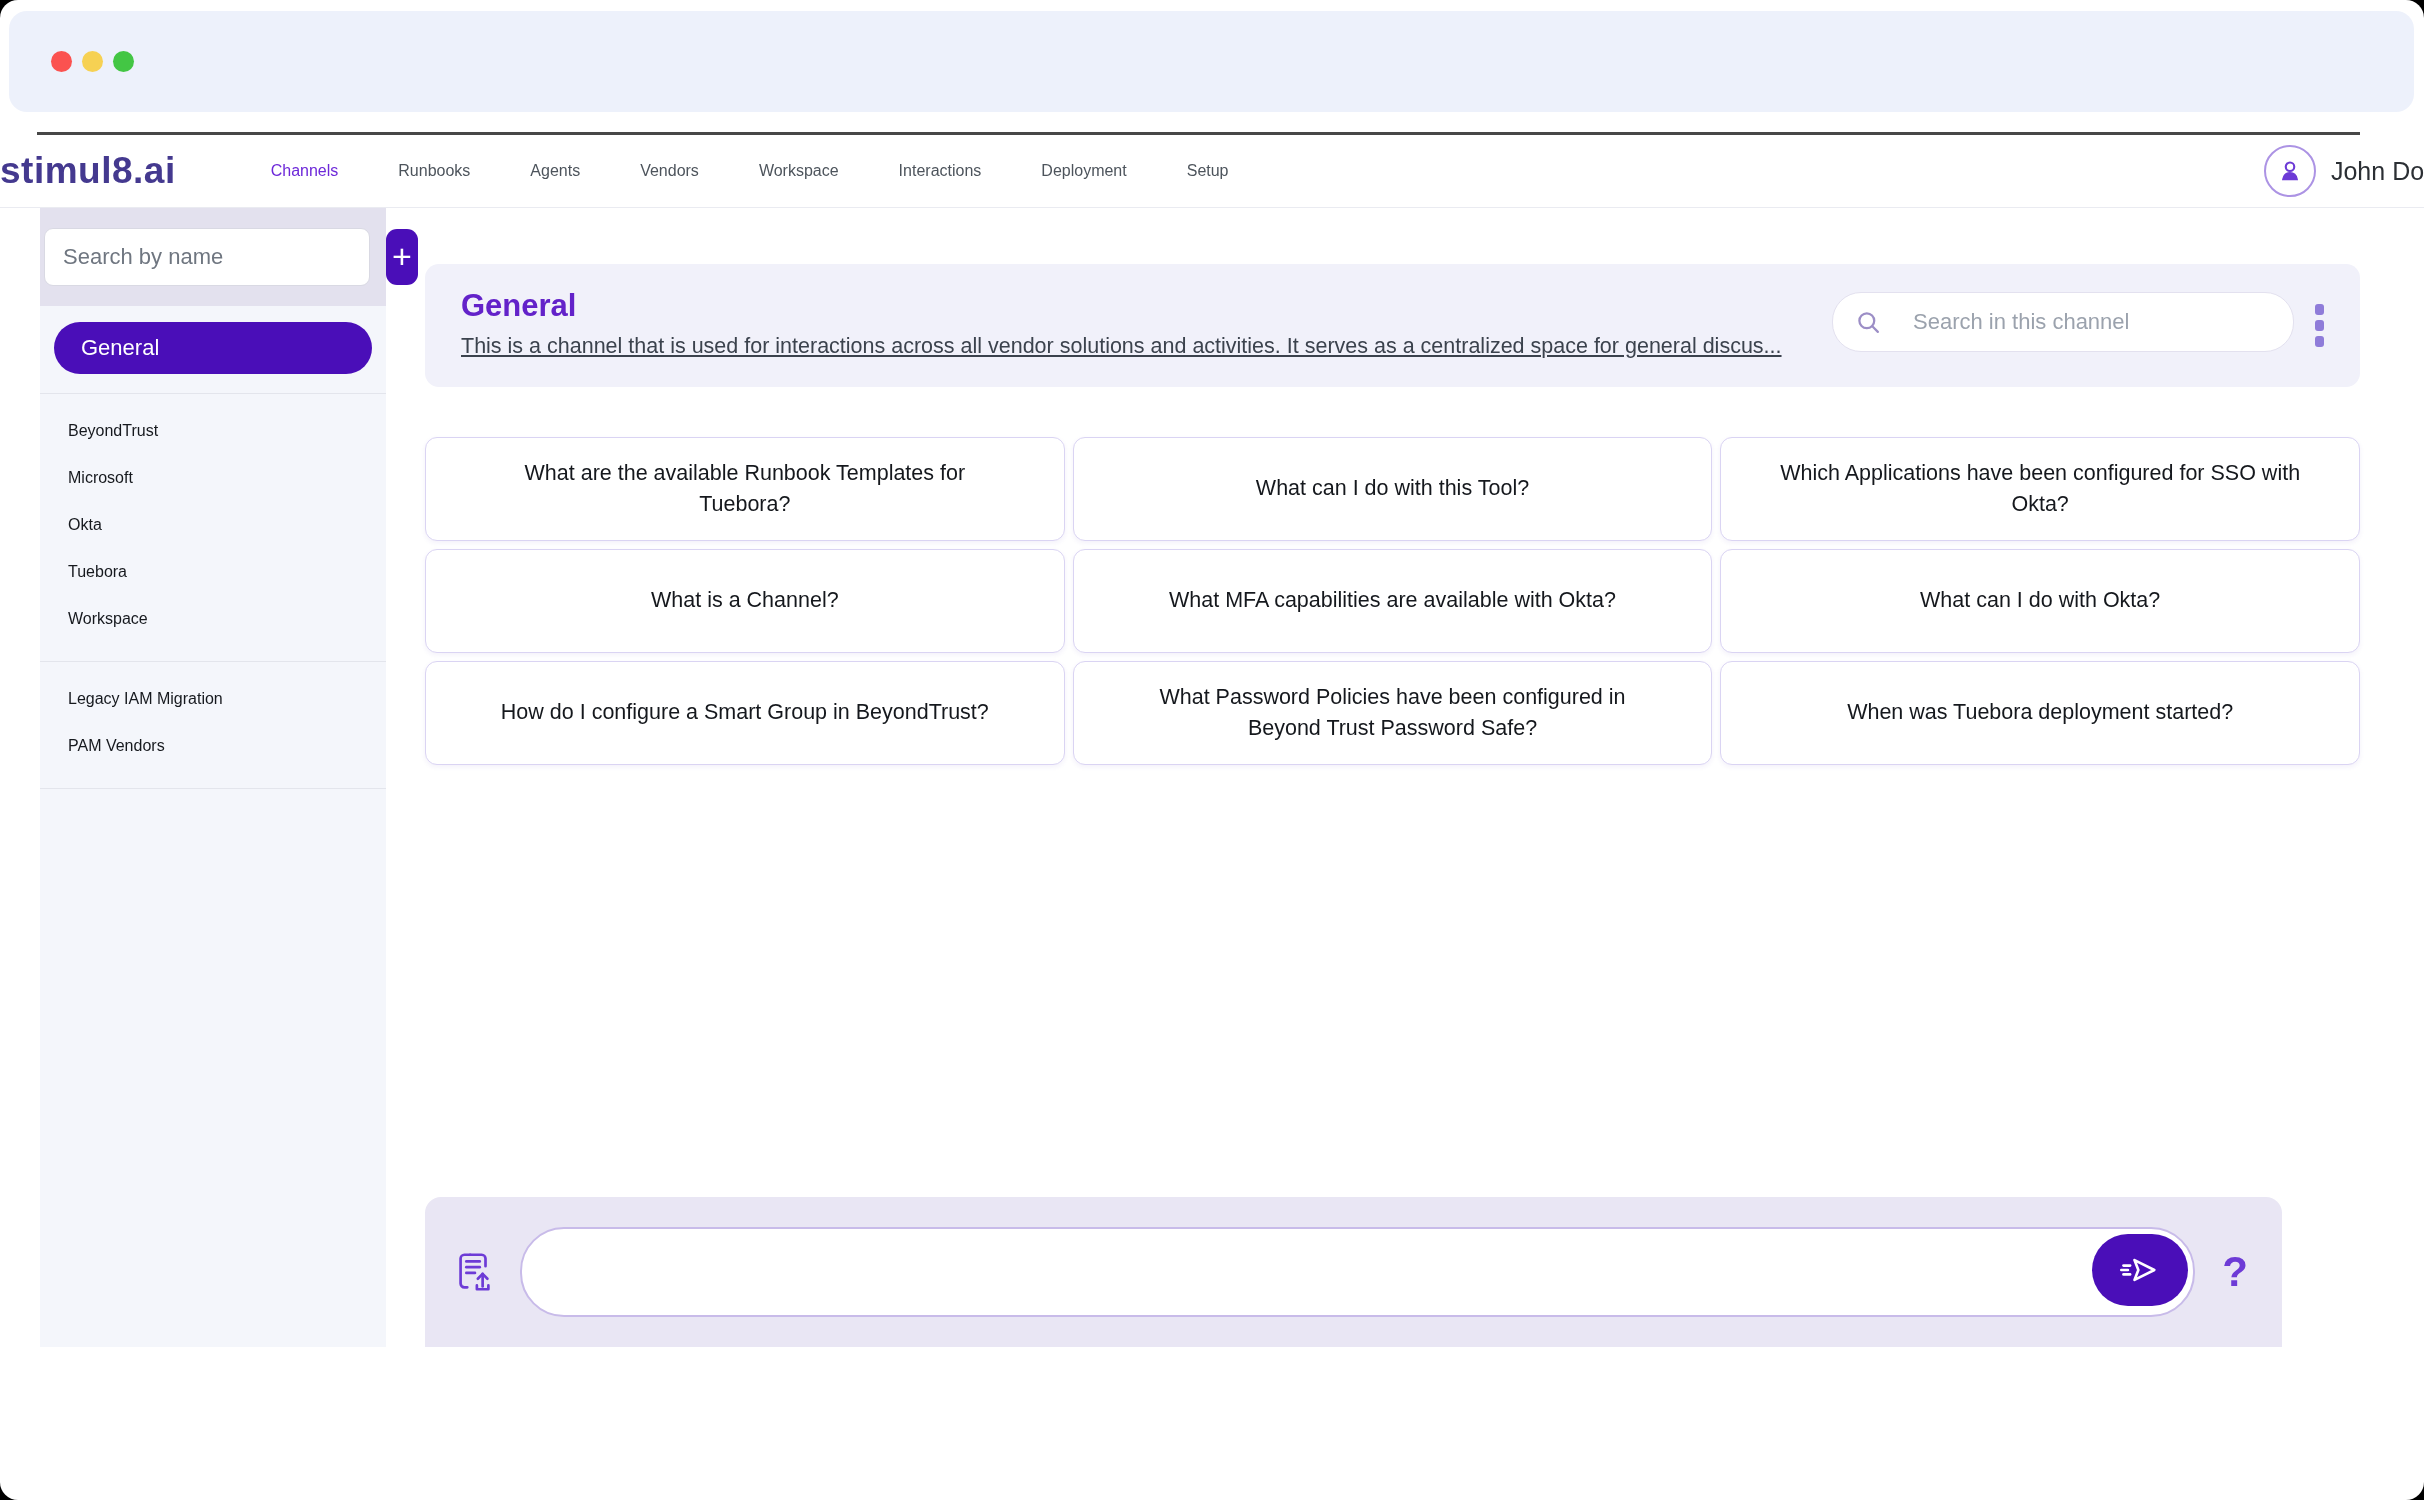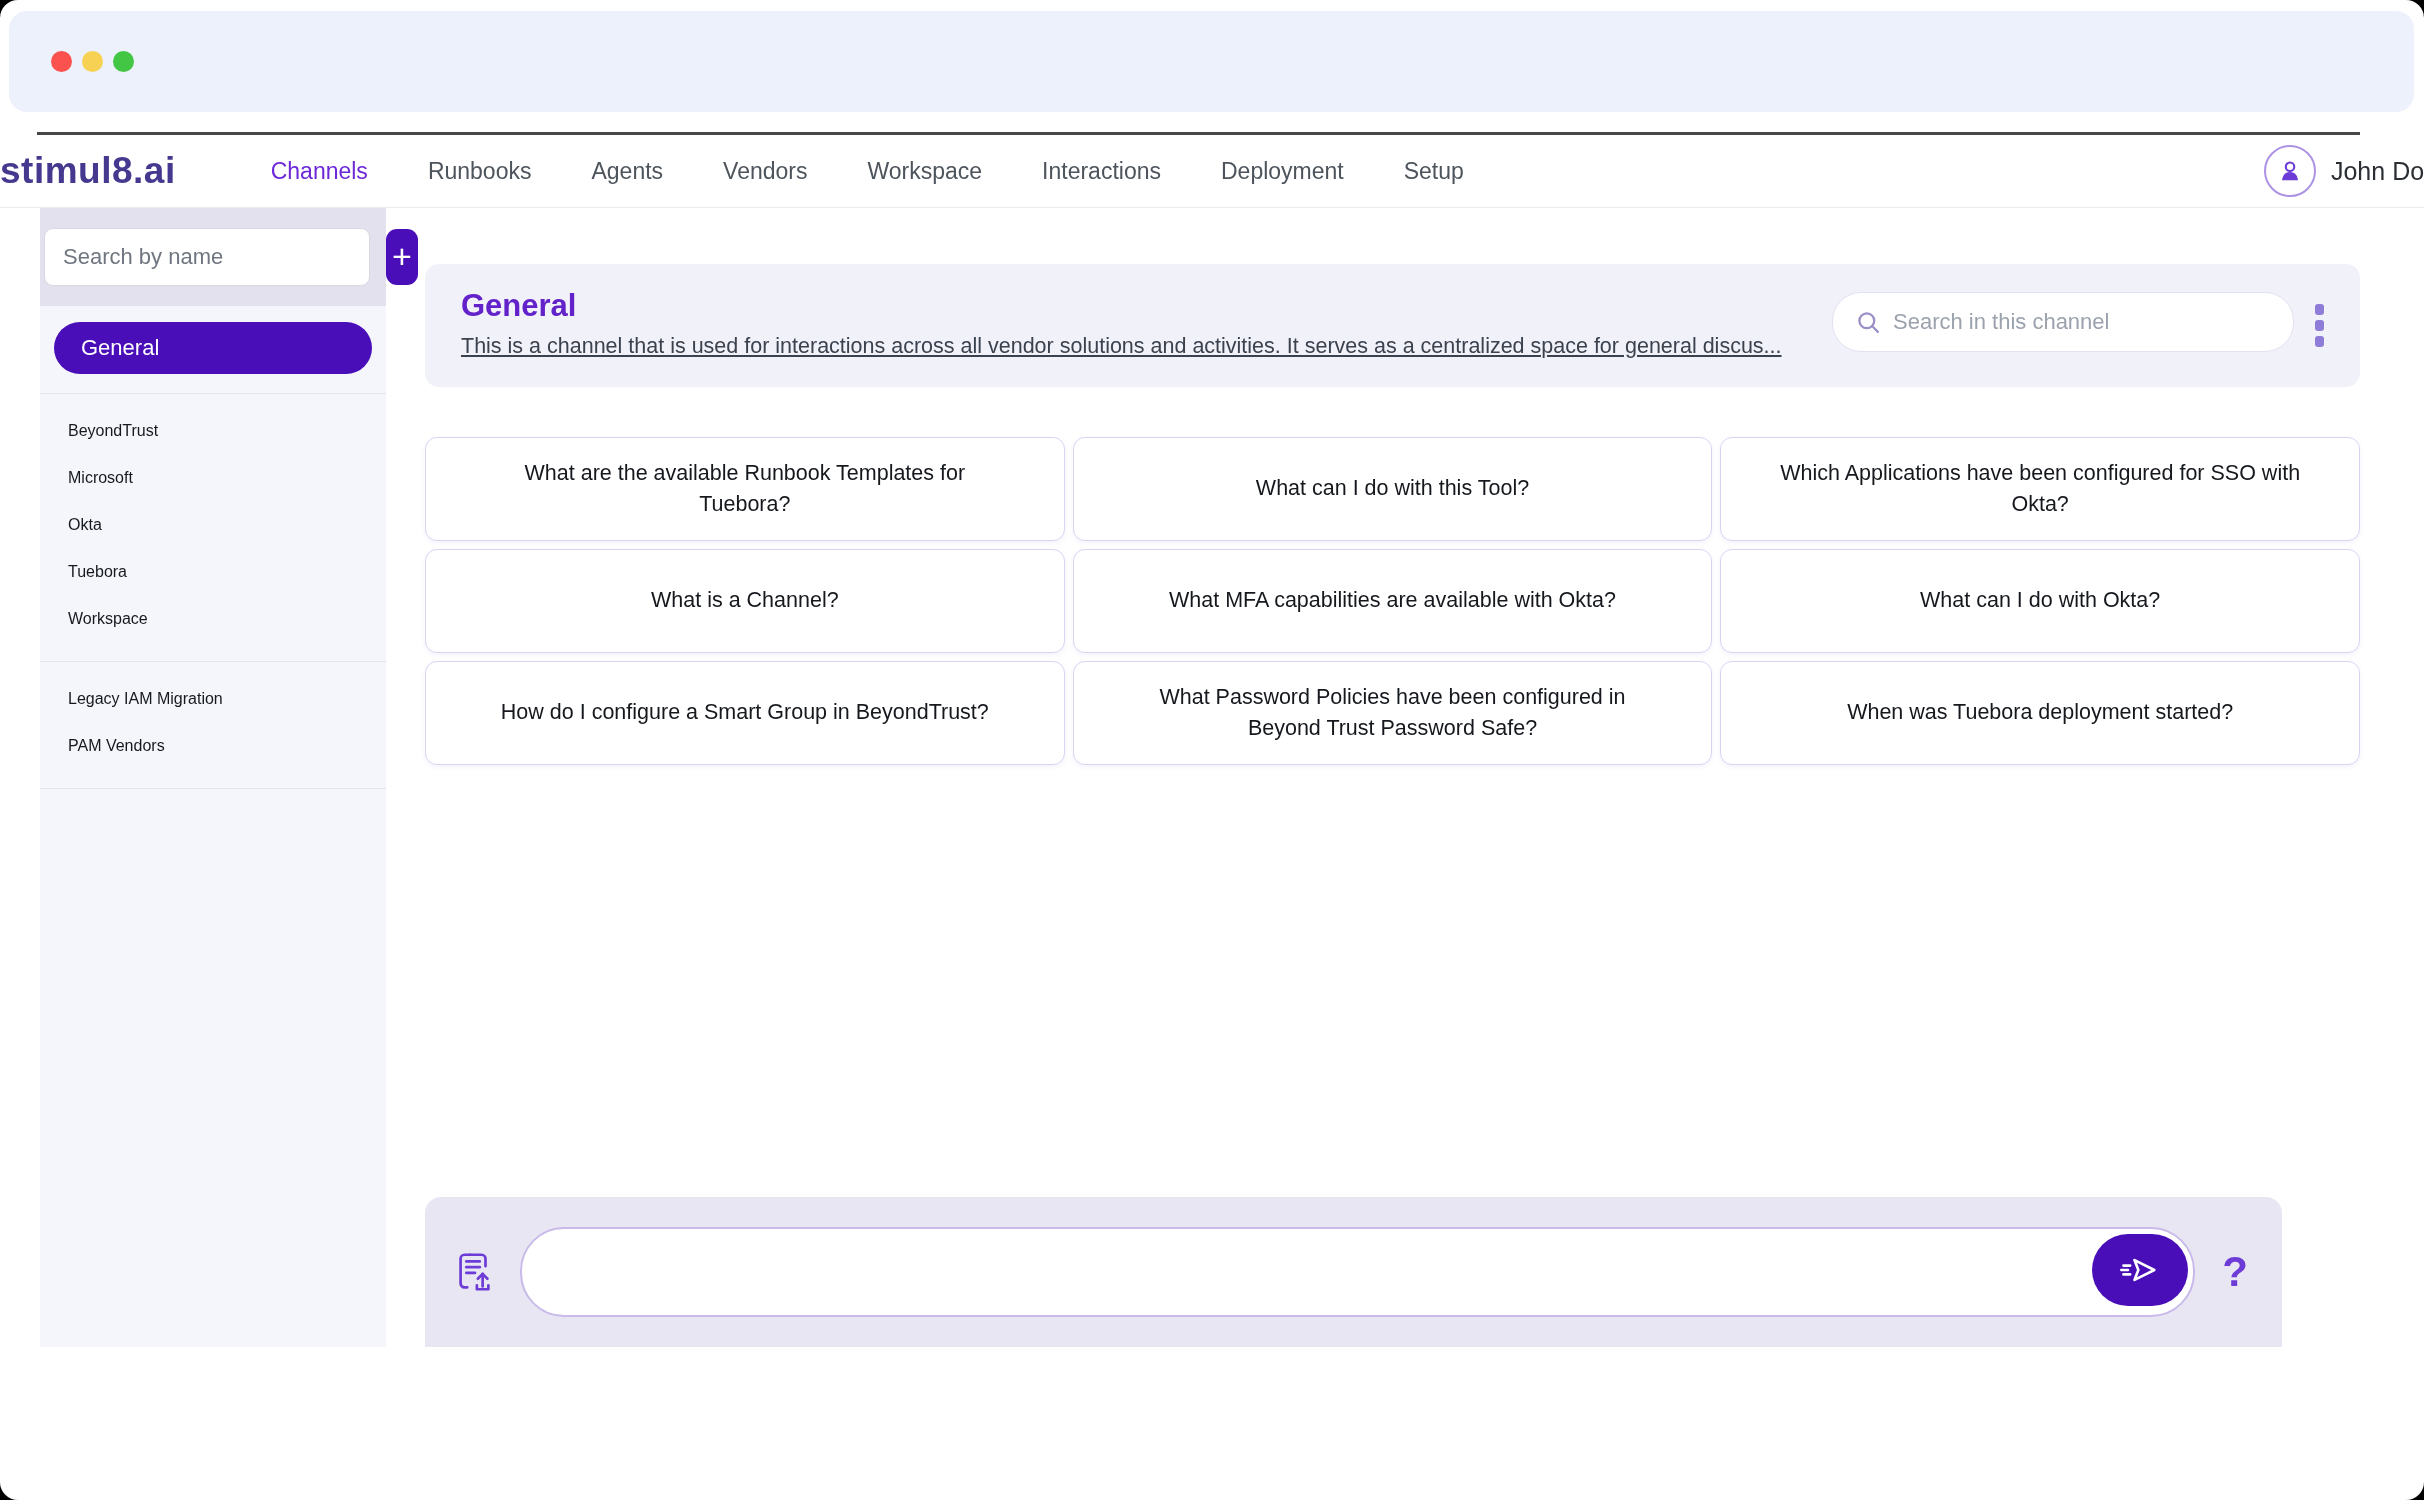--- a/index.html
+++ b/index.html
@@ -13,21 +13,21 @@
   .light{width:21px;height:21px;border-radius:50%;}
   .light.red{background:var(--traffic-red,#FB5250);}
   .light.yellow{background:var(--traffic-yellow,#F6D153);}
   .light.green{background:var(--traffic-green,#43C644);}
 
   .top-divider{height:3px;background:#474747;margin:20px 64px 0 37px;}
 
   
   .app-header{position:relative;height:72px;display:flex;align-items:center;border-bottom:1px solid #EAEBF1;}
   .logo{font-size:37px;font-weight:bold;color:var(--brand-indigo,#44398F);letter-spacing:.5px;}
-  .main-nav{display:flex;gap:60px;margin-left:95px;font-size:23px;color:#4D545C;}
+  .main-nav{display:flex;gap:60px;margin-left:95px;font-size:16px;color:#4D545C;}
   .main-nav .nav-item{cursor:pointer;white-space:nowrap;}
   .main-nav .nav-item.active{color:var(--nav-active-purple,#6D28D9);}
   .user-chip{position:absolute;right:-14px;top:50%;transform:translateY(-50%);display:flex;align-items:center;gap:15px;}
   .avatar{width:48px;height:48px;border-radius:50%;border:2px solid #AC93E4;display:flex;align-items:center;justify-content:center;background:#fff;}
   .user-name{font-size:25px;color:#2B2F34;white-space:nowrap;}
 
   
   .content{display:flex;height:1139px;}
 
   
@@ -46,21 +46,21 @@
 
   
   .main{flex:1;display:flex;flex-direction:column;padding:0 64px 0 39px;min-width:0;}
 
   .channel-card{margin-top:56px;background:var(--channel-card-bg,#F1F1FA);border-radius:14px;
     padding:24px 36px 28px 36px;display:flex;align-items:flex-start;}
   .channel-info{flex:1;min-width:0;}
   .channel-title{font-size:31px;font-weight:bold;color:var(--channel-title-purple,#6322C9);}
   .channel-desc{margin-top:10px;font-size:21.5px;color:#3B424D;text-decoration:underline;}
   .channel-search{width:438px;height:58px;background:#fff;border:1px solid #E3E1EF;border-radius:29px;
-    display:flex;align-items:center;padding-left:22px;gap:9px;margin-top:4px;flex-shrink:0;}
+    display:flex;align-items:center;padding-left:22px;gap:29px;margin-top:4px;flex-shrink:0;}
   .channel-search input{border:none;outline:none;background:transparent;font-size:22px;color:#3A3F46;flex:1;font-family:inherit;}
   .channel-search input::placeholder{color:#9BA2AD;}
   .kebab{display:flex;flex-direction:column;gap:5px;margin-left:21px;margin-top:16px;cursor:pointer;}
   .kebab span{width:9px;height:11px;border-radius:3px;background:#8F7CD9;}
 
   .suggestion-grid{margin-top:50px;display:grid;grid-template-columns:repeat(3,1fr);column-gap:36px;row-gap:26px;gap:8px;}
   .suggestion-card{height:102px;background:#fff;border:1px solid var(--card-border,#DAD4F3);border-radius:12px;
     box-shadow:0 2px 5px rgba(84,63,180,.07);display:flex;align-items:center;justify-content:center;text-align:center;
     font-size:21.5px;color:#15181D;line-height:1.45;padding:0 58px;cursor:pointer;}
 

